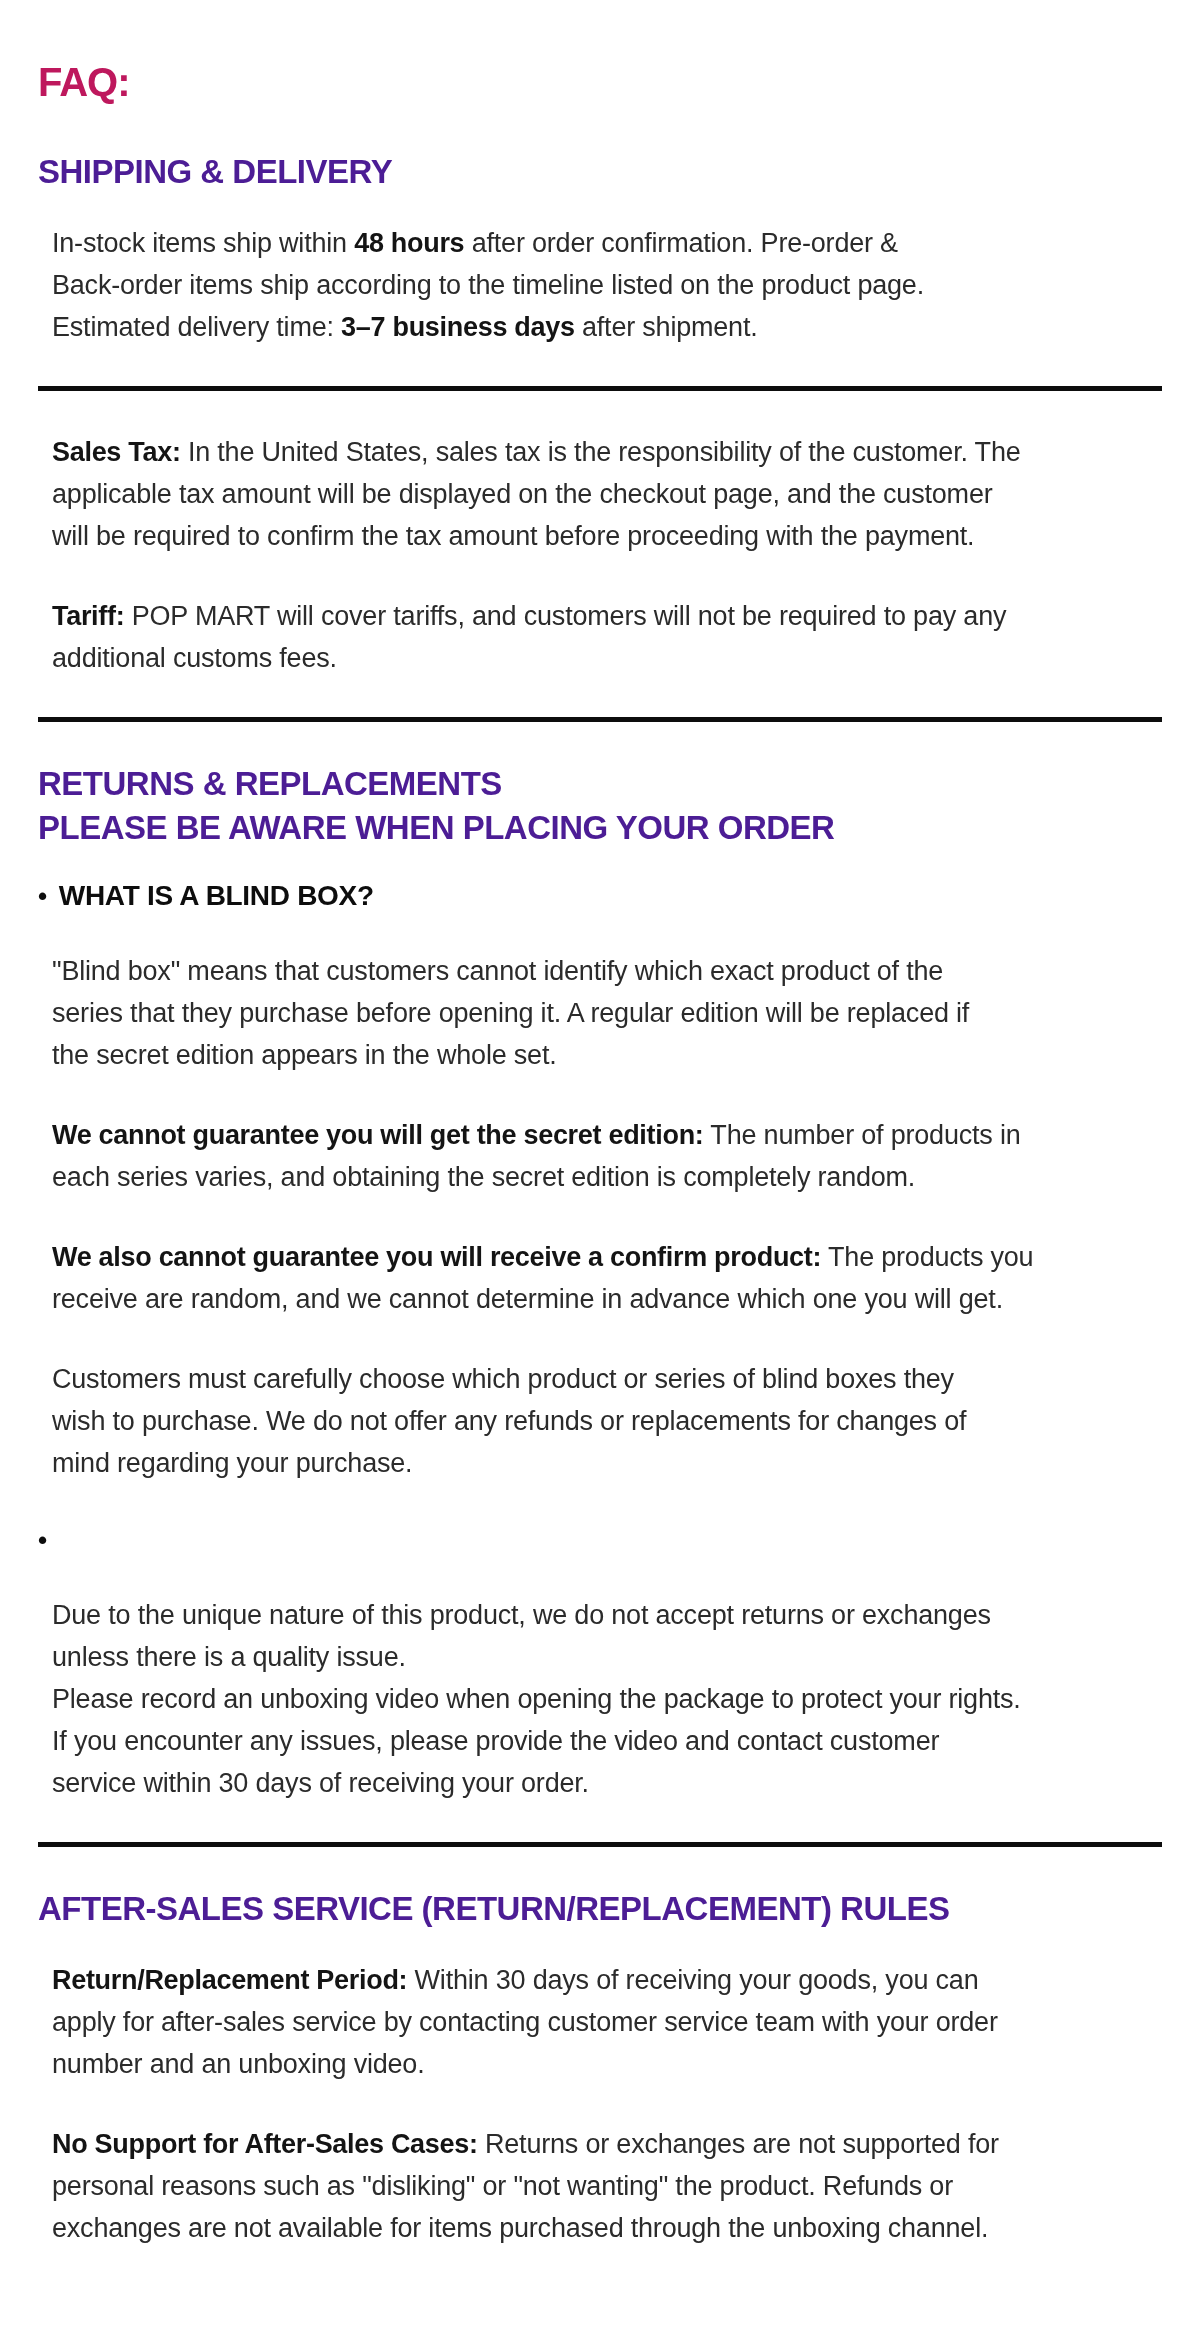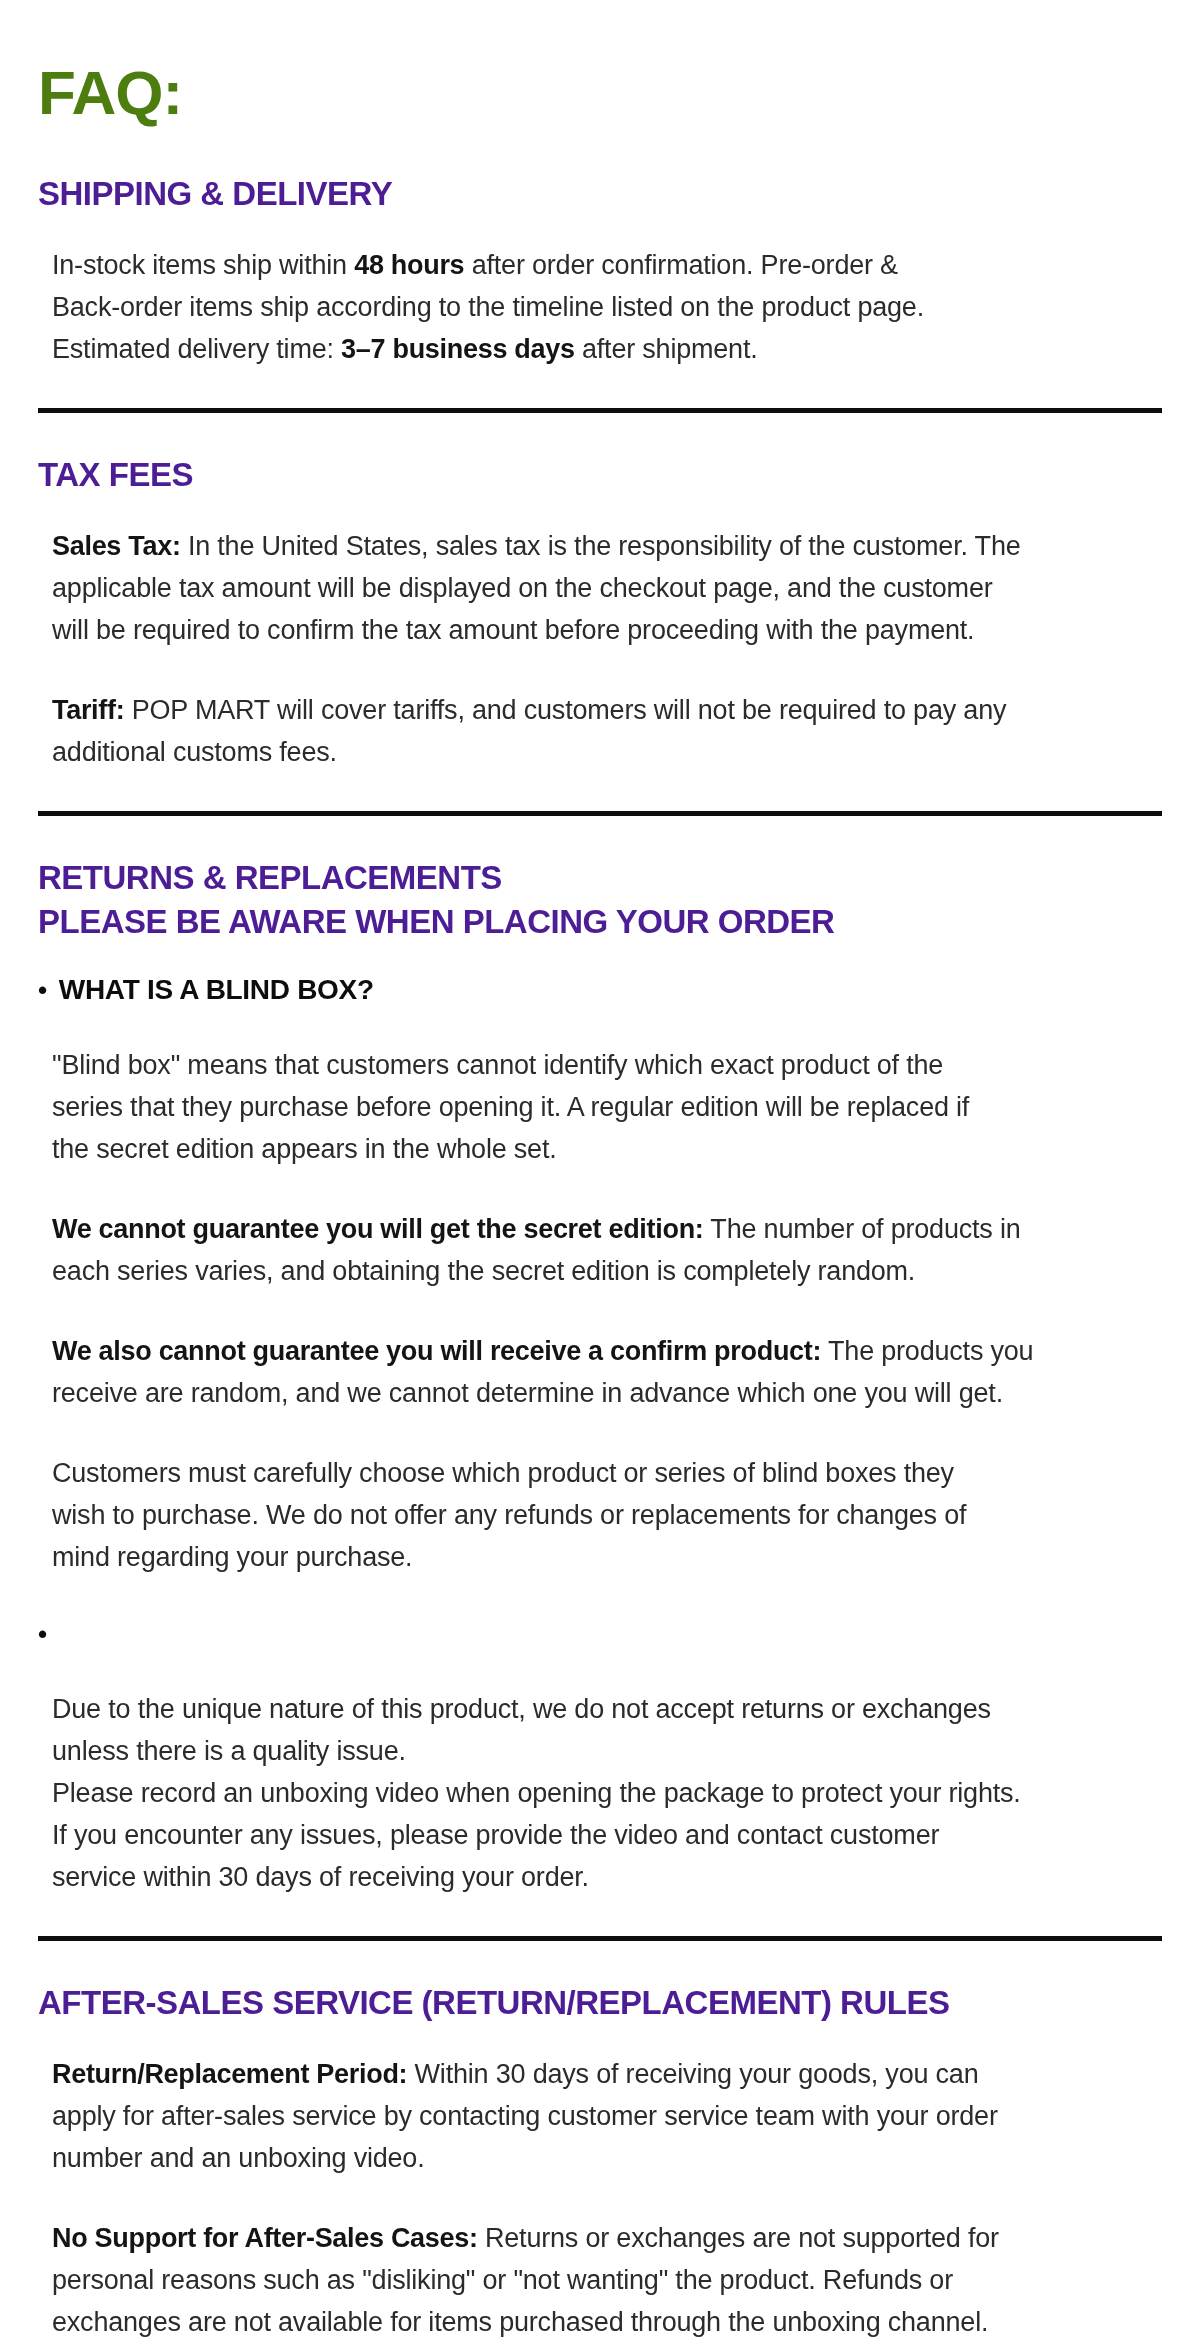--- a/index.html
+++ b/index.html
@@ -12,24 +12,24 @@
     min-height: 2340px;
     font-family: "Liberation Sans", sans-serif;
     -webkit-font-smoothing: antialiased;
   }
   .page {
     box-sizing: border-box;
     width: 1200px;
     padding: 42px 38px 70px 38px;
   }
   .faq-title {
-    font-size: 62px;
+    font-size: 40px;
     line-height: 1.0;
     font-weight: 700;
-    color: #4d7c0f;
+    color: #be185d;
     letter-spacing: -1px;
     margin: 20px 0 48px 0;
   }
   .section { margin: 0; }
   .section-heading {
     font-size: 33px;
     line-height: 44px;
     font-weight: 700;
     color: #4c1d95;
     letter-spacing: -0.5px;
@@ -83,21 +83,20 @@
   <div class="section">
     <h2 class="section-heading">SHIPPING &amp; DELIVERY</h2>
     <p class="para"><span>In-stock items ship within </span><strong>48 hours</strong><span> after order confirmation. Pre-order &amp;
 Back-order items ship according to the timeline listed on the product page.
 Estimated delivery time: </span><strong>3–7 business days</strong><span> after shipment.</span></p>
   </div>
 
   <hr class="divider">
 
   <div class="section">
-    <h2 class="section-heading">TAX FEES</h2>
     <p class="para"><strong>Sales Tax:</strong><span> In the United States, sales tax is the responsibility of the customer. The
 applicable tax amount will be displayed on the checkout page, and the customer
 will be required to confirm the tax amount before proceeding with the payment.</span></p>
     <p class="para"><strong>Tariff:</strong><span> POP MART will cover tariffs, and customers will not be required to pay any
 additional customs fees.</span></p>
   </div>
 
   <hr class="divider">
 
   <div class="section">

